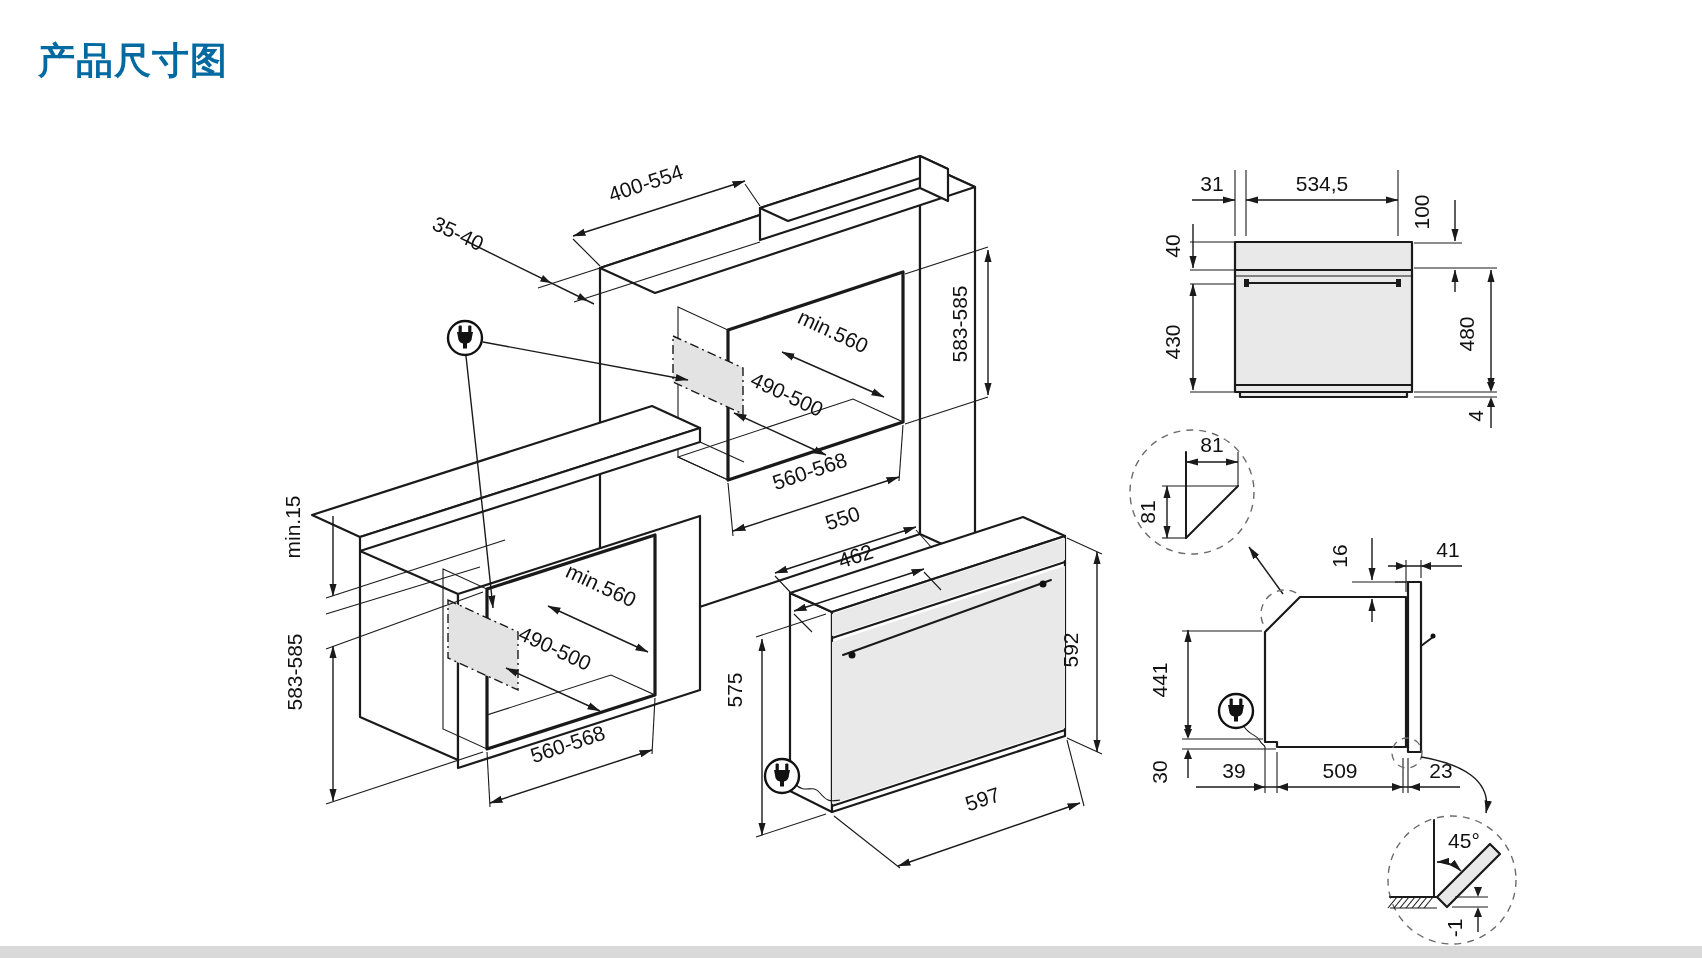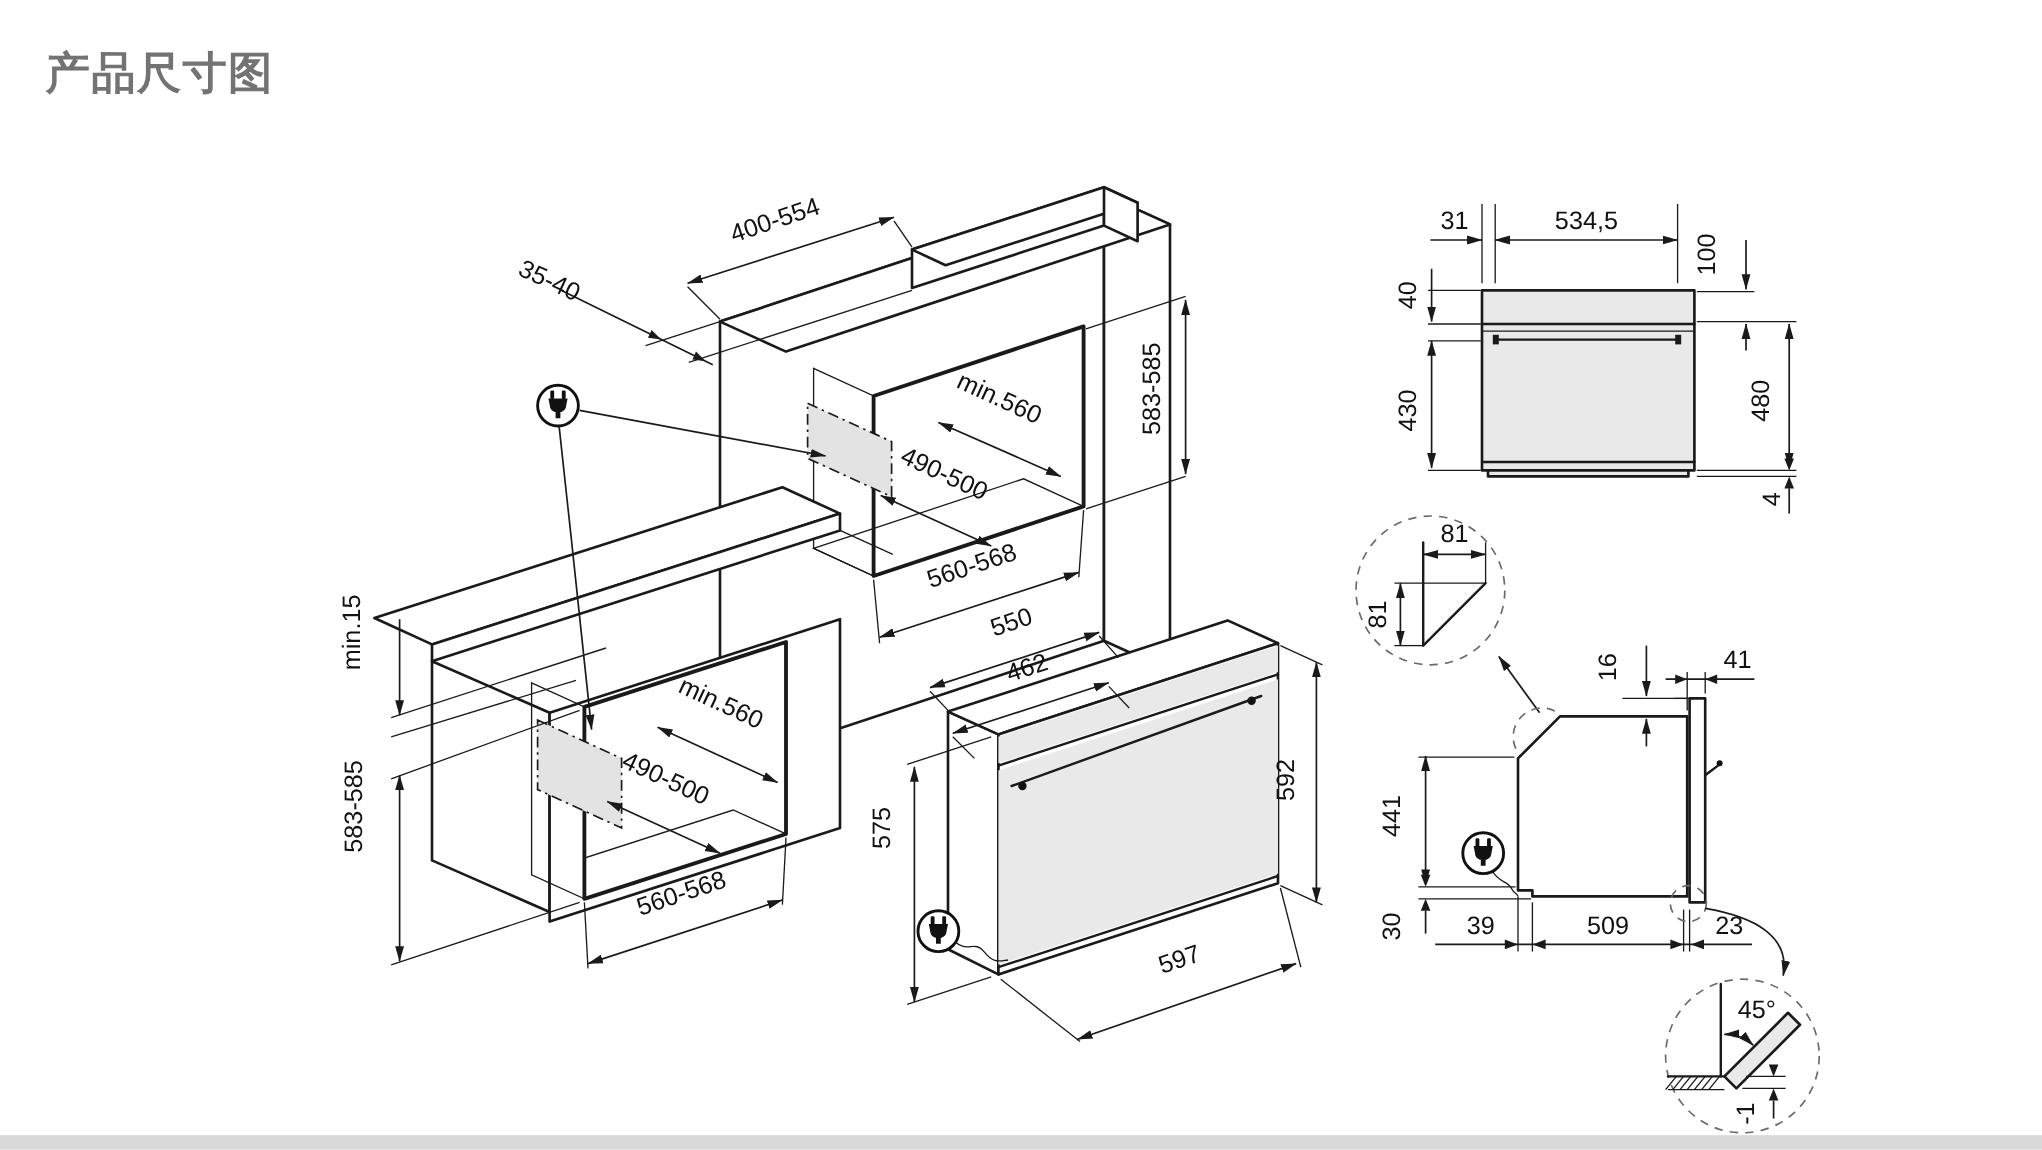--- a/index.html
+++ b/index.html
@@ -1,19 +1,19 @@
 <!DOCTYPE html>
 <html><head>
 <meta charset="utf-8">
 <style>
   html,body{margin:0;padding:0;background:#fff;}
   body{width:1702px;height:958px;position:relative;overflow:hidden;
        font-family:"Liberation Sans",sans-serif;}
   .page-title{position:absolute;left:38px;top:36px;margin:0;
-       font-size:37px;font-weight:bold;color:#737373;letter-spacing:1px;
+       font-size:37px;font-weight:bold;color:#0369a1;letter-spacing:1px;
        font-family:"Liberation Sans",sans-serif;}
   svg{position:absolute;left:0;top:0;}
   .ol{fill:#fff;stroke:#1a1a1a;stroke-width:2.2;stroke-linejoin:round;}
   .gry{fill:#e9e9e9;stroke:#1a1a1a;stroke-width:2.2;stroke-linejoin:round;}
   .nostroke{stroke:none;}
   .thick{stroke-width:3.2;}
   .ln{stroke:#1a1a1a;stroke-width:2;fill:none;stroke-linecap:round;}
   .thin{stroke:#1a1a1a;stroke-width:1.1;fill:none;}
   .dim{stroke:#1a1a1a;stroke-width:1.4;fill:none;}
   .dash{stroke:#6b6b6b;stroke-width:1.4;fill:none;stroke-dasharray:7 6;}

